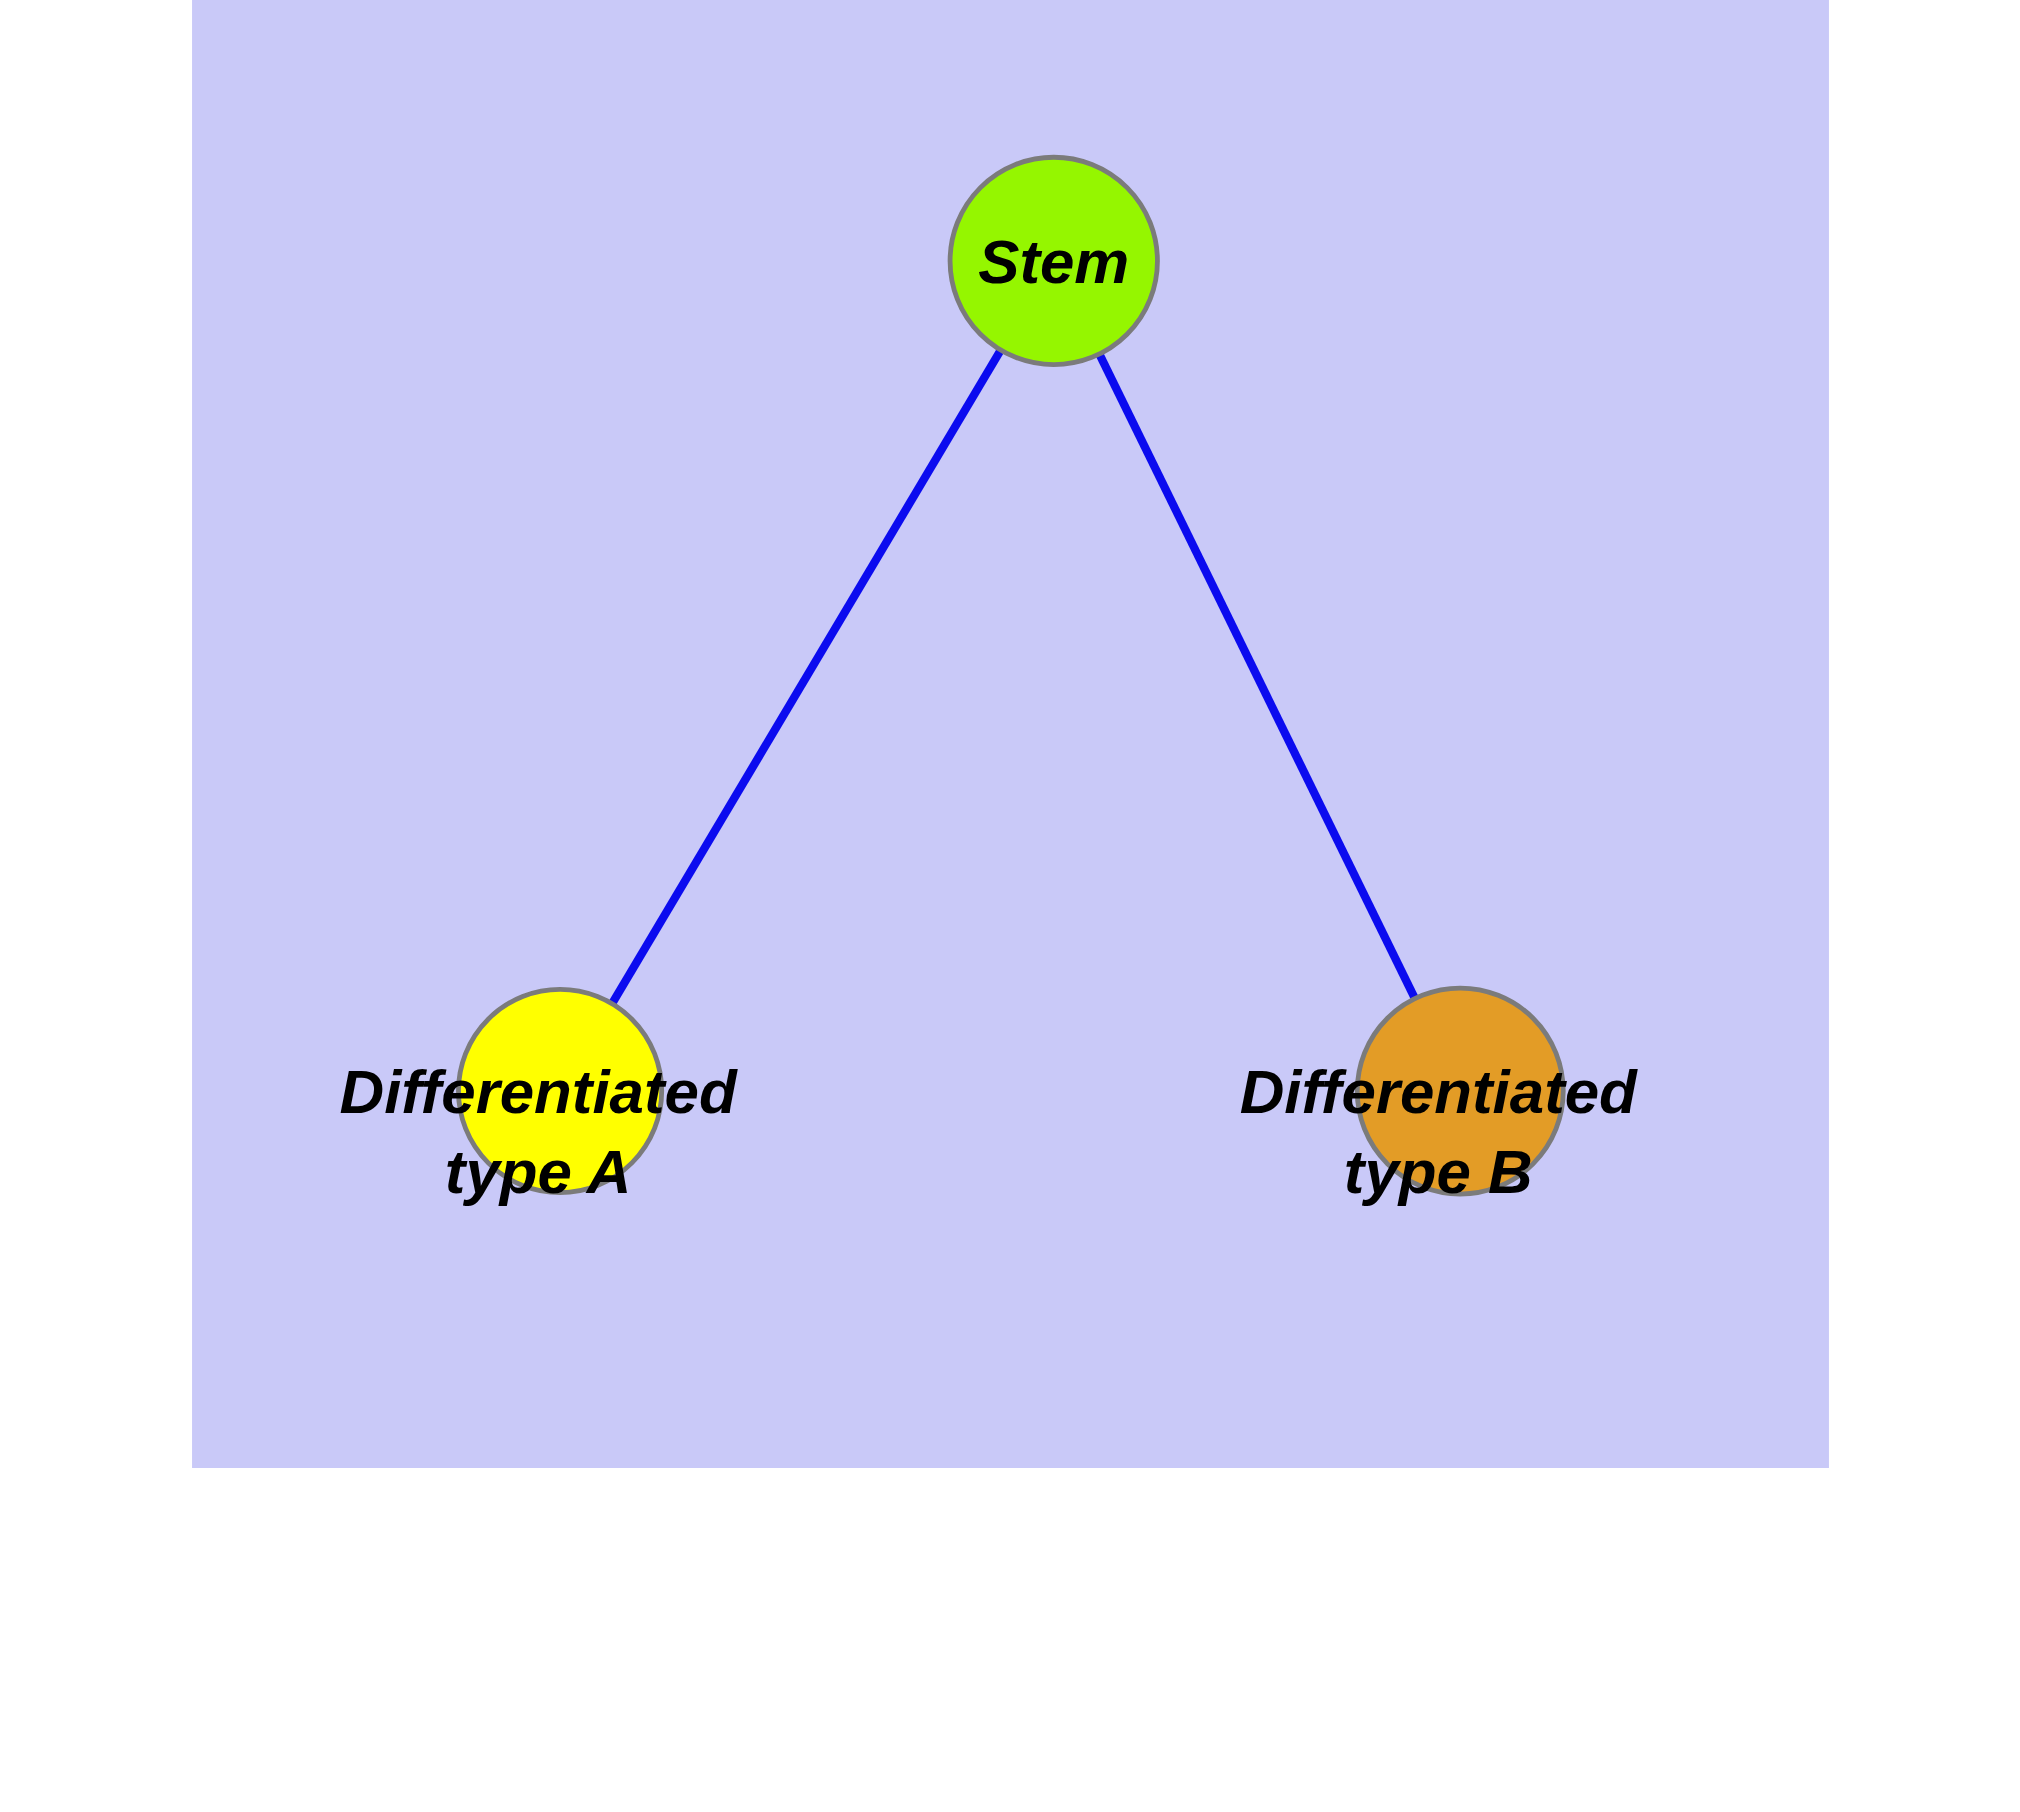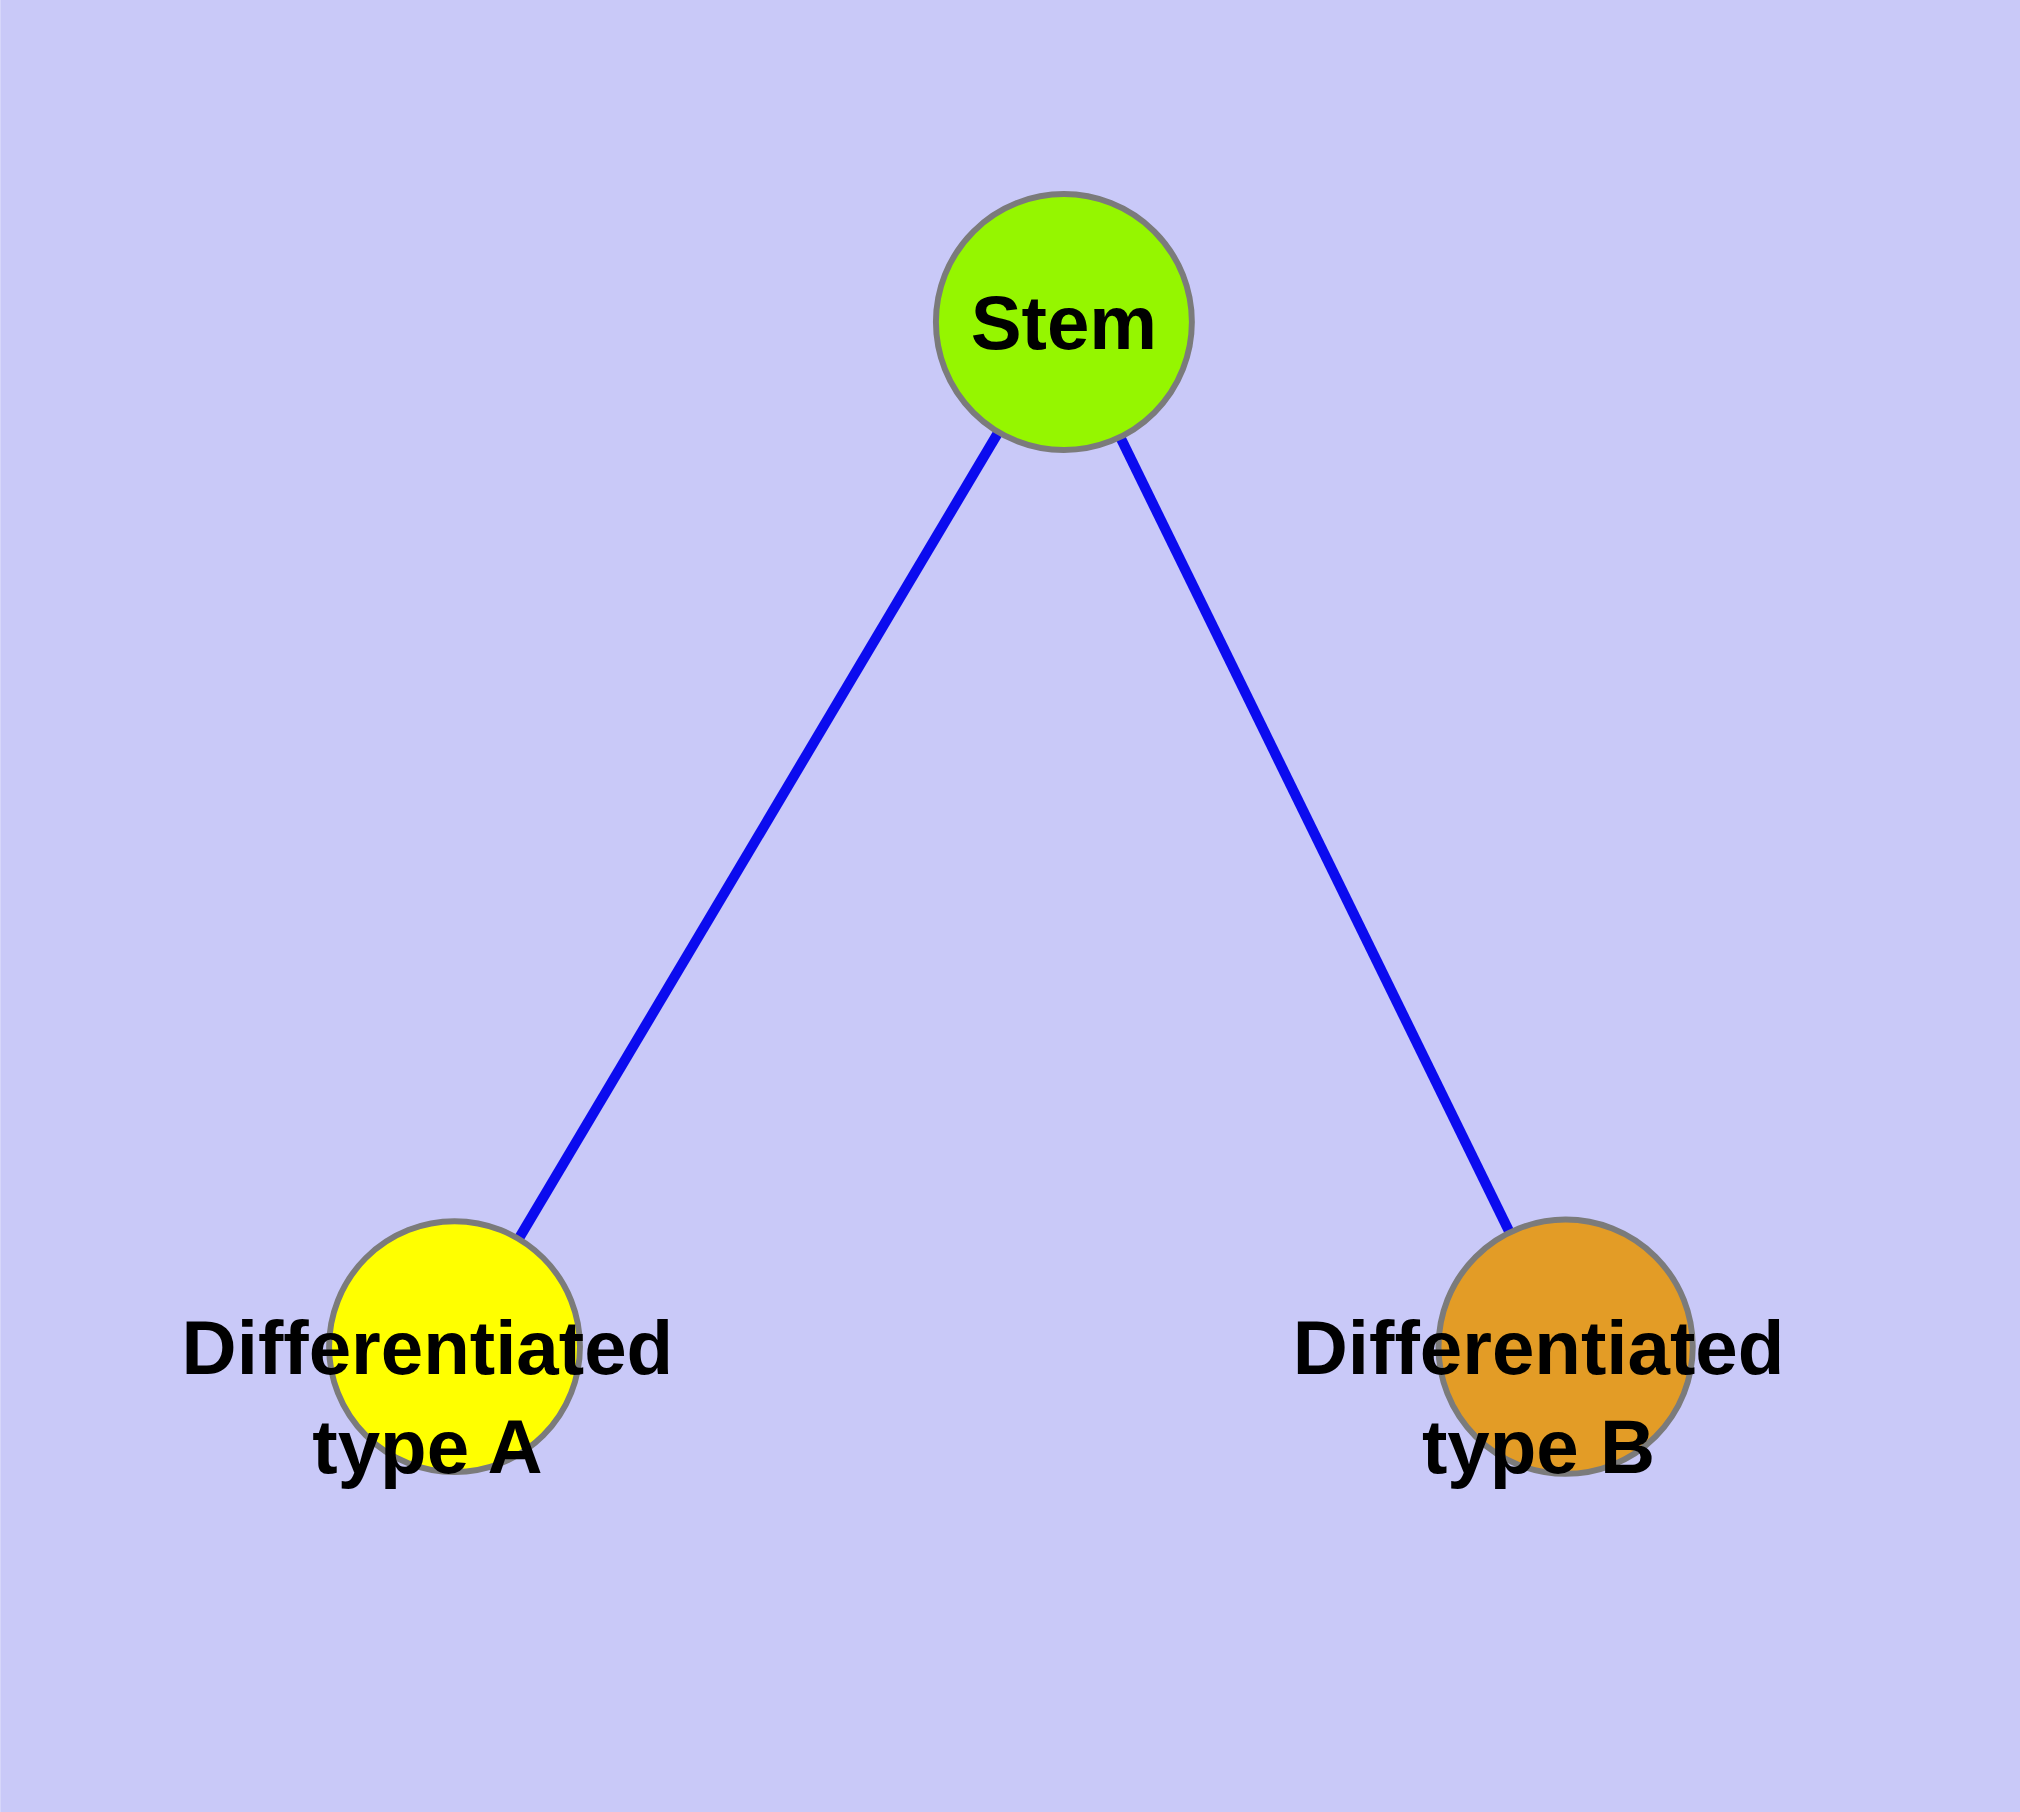--- a/index.html
+++ b/index.html
@@ -7,22 +7,23 @@
     padding: 0;
   }
   body {
     width: 2021px;
     height: 1812px;
     font-family: "Liberation Sans", sans-serif;
   }
   .canvas {
     position: relative;
     width: 2021px;
-    height: 1812px;
+    height: 1468px;
     overflow: hidden;
+    font-style: italic;
   }
   .canvas svg {
     display: block;
     width: 100%;
     height: 100%;
   }
   .node-label {
     font-family: "Liberation Sans", sans-serif;
     font-weight: bold;
     text-anchor: middle;

